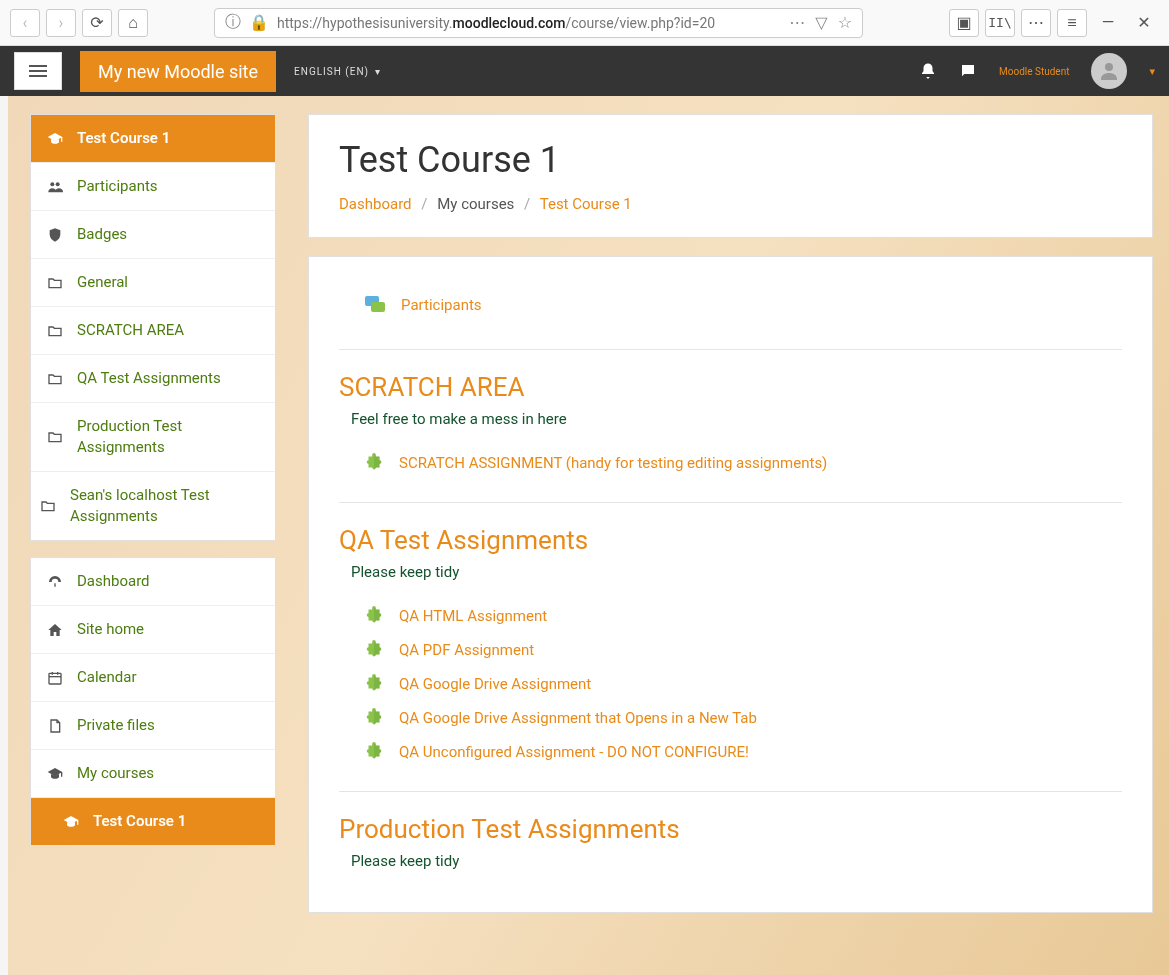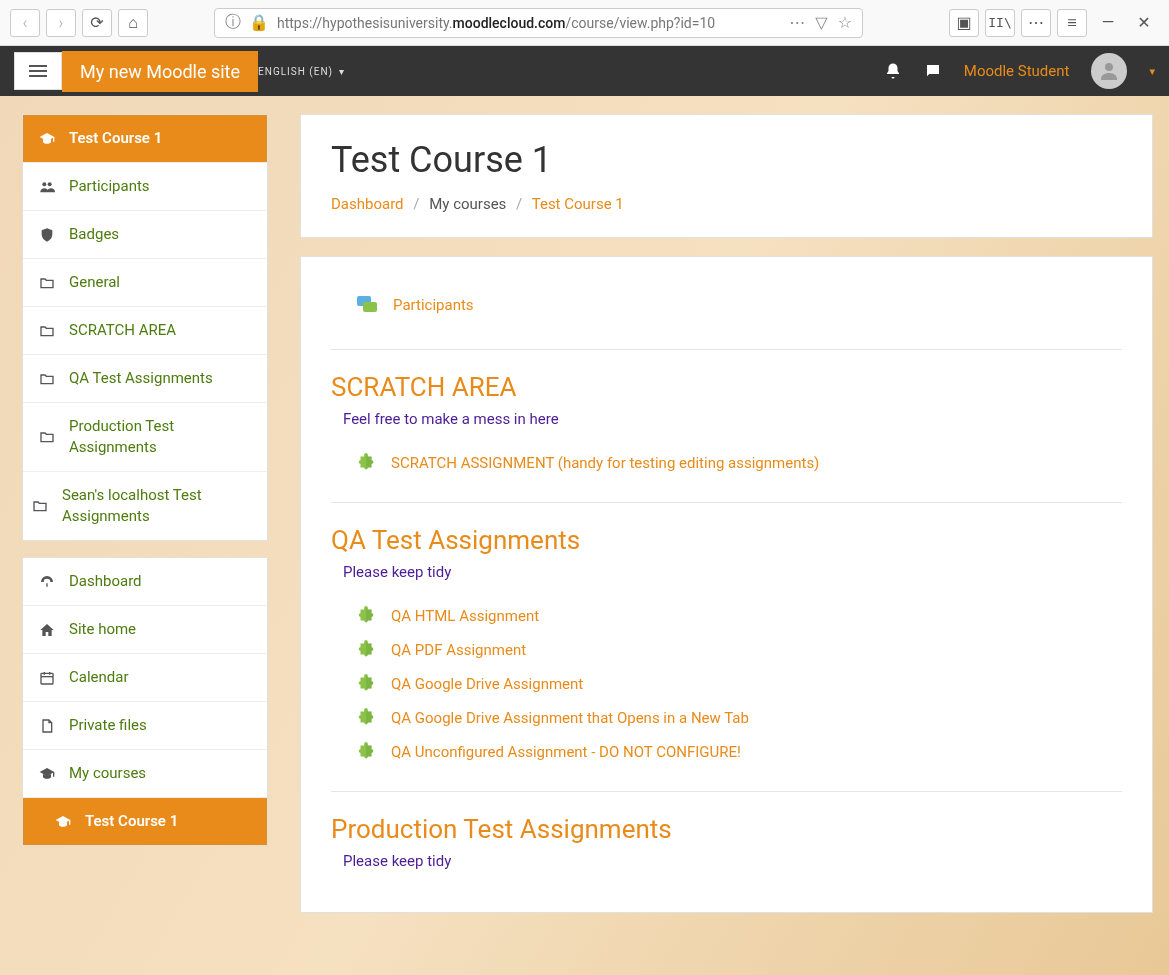--- a/index.html
+++ b/index.html
@@ -9,33 +9,33 @@
 .browser-chrome { height: 46px; background: #f9f9fa; border-bottom: 1px solid #ddd; display: flex; align-items: center; padding: 8px 10px; gap: 6px; }
 .nav-btn { width: 30px; height: 28px; border: 1px solid #ccc; background: #fff; border-radius: 3px; display: flex; align-items: center; justify-content: center; color: #555; cursor: pointer; }
 .nav-btn.disabled { color: #bbb; }
 .url-bar { flex: 1; height: 30px; border: 1px solid #ccc; border-radius: 4px; background: #fff; display: flex; align-items: center; padding: 0 10px; gap: 8px; margin: 0 80px 0 60px; }
 .url-text { color: #777; font-size: 14px; white-space: nowrap; overflow: hidden; }
 .url-text .bold { color: #222; font-weight: 500; }
 .url-icons-right { display: flex; gap: 10px; color: #888; margin-left: auto; }
 .chrome-right { display: flex; gap: 6px; align-items: center; }
 
 
-.topbar { height: 50px; background: #343434; display: flex; align-items: center; padding: 0 14px; }
+.topbar { height: 50px; background: #343434; display: flex; align-items: center; padding: 0 14px; gap: 18px; }
 .hamburger-btn { width: 48px; height: 38px; background: #fff; border: 1px solid #ddd; display: flex; align-items: center; justify-content: center; cursor: pointer; }
 .hamburger-btn span { display: block; width: 18px; height: 2px; background: #555; box-shadow: 0 -5px 0 #555, 0 5px 0 #555; }
 .site-title { background: #e98b1a; color: #fff; padding: 10px 18px; font-size: 18px; }
 .lang-switch { color: #ddd; font-size: 10px; letter-spacing: 1px; display: flex; align-items: center; gap: 6px; cursor: pointer; }
 .topbar-right { margin-left: auto; display: flex; align-items: center; gap: 22px; }
 .topbar-right .icon { color: #fff; cursor: pointer; }
-.user-name { color: #e98b1a; font-size: 15px; }
+.user-name { color: #e98b1a; font-size: 10px; }
 .avatar { width: 36px; height: 36px; border-radius: 50%; background: #ccc; display: flex; align-items: center; justify-content: center; color: #888; }
 .caret-down { color: #e98b1a; font-size: 11px; }
 
 
-.page-bg { background: linear-gradient(120deg, #f0d8b8, #f5e0c0, #e8c896); min-height: calc(975px - 96px); position: relative; padding-top: 18px; }
+.page-bg { background: linear-gradient(120deg, #f0d8b8, #f5e0c0, #e8c896); min-height: calc(975px - 96px); position: relative; padding-top: 18px; margin-left: 8px; }
 
 
 .sidebar { position: absolute; left: 22px; top: 18px; width: 246px; }
 .sidebar-block { background: #fff; border: 1px solid #e0e0e0; margin-bottom: 16px; }
 .side-item { display: flex; align-items: center; gap: 12px; padding: 13px 16px; border-bottom: 1px solid #eee; color: #4d7c0f; font-size: 15px; cursor: pointer; }
 .side-item:last-child { border-bottom: none; padding-left: 9px; }
 .side-item.active { background: #e98b1a; color: #fff; font-weight: 600; }
 .side-item .icn { width: 18px; text-align: center; color: #444; font-size: 14px; }
 .side-item.active .icn { color: #fff; }
 .side-item.indent { padding-left: 32px; }
@@ -44,21 +44,21 @@
 
 .main { margin-left: 300px; margin-right: 16px; }
 .card { background: #fff; border: 1px solid #e0e0e0; padding: 24px 30px; margin-bottom: 18px; }
 .page-title { font-size: 36px; font-weight: 400; color: #333; margin-bottom: 14px; }
 .breadcrumb { font-size: 15px; color: #888; }
 .breadcrumb a { color: #e98b1a; text-decoration: none; }
 .breadcrumb .sep { margin: 0 6px; color: #aaa; }
 .breadcrumb .muted { color: #555; }
 
 .section-heading { color: #e98b1a; font-size: 26px; font-weight: 400; margin-bottom: 8px; }
-.section-desc { color: #4c1d95; font-size: 15px; margin-left: 12px; margin-bottom: 18px; }
+.section-desc { color: #14532d; font-size: 15px; margin-left: 12px; margin-bottom: 18px; }
 .activity { display: flex; align-items: center; gap: 14px; padding: 6px 0 6px 24px; }
 .activity a { color: #e98b1a; text-decoration: none; font-size: 15px; }
 .puzzle-icon { width: 22px; height: 22px; position: relative; }
 .puzzle-icon svg { width: 22px; height: 22px; }
 .forum-icon { width: 24px; height: 24px; }
 .section-hr { border: none; border-top: 1px solid #e5e5e5; margin: 22px 0; }
 
 .content-sections { padding: 24px 30px; }
 .first-activity-row { padding-left: 24px; padding-bottom: 10px; }
 
@@ -69,21 +69,21 @@
 
 <div class="browser-chrome">
   <div class="nav-btn disabled">‹</div>
   <div class="nav-btn disabled">›</div>
   <div class="nav-btn">⟳</div>
   <div class="nav-btn">⌂</div>
   <div class="url-bar">
     <span style="color:#888">ⓘ</span>
     <span style="color:#2bb24c">🔒</span>
     <span class="url-text">
-      <span>https://hypothesisuniversity.</span><span class="bold">moodlecloud.com</span><span>/course/view.php?id=10</span>
+      <span>https://hypothesisuniversity.</span><span class="bold">moodlecloud.com</span><span>/course/view.php?id=20</span>
     </span>
     <span class="url-icons-right">
       <span>⋯</span>
       <span>▽</span>
       <span>☆</span>
     </span>
   </div>
   <div class="chrome-right">
     <div class="nav-btn">▣</div>
     <div class="nav-btn" style="font-family:monospace">II\</div>

